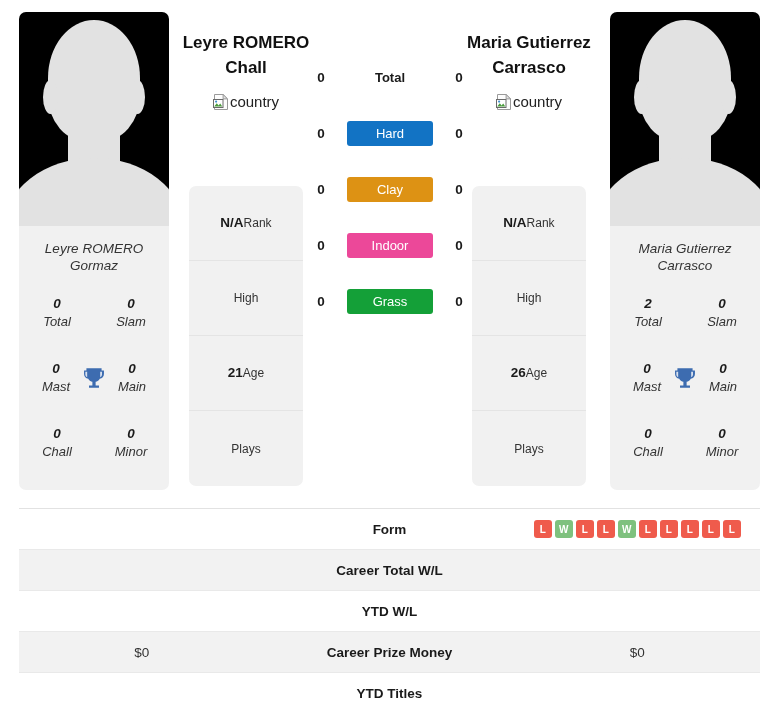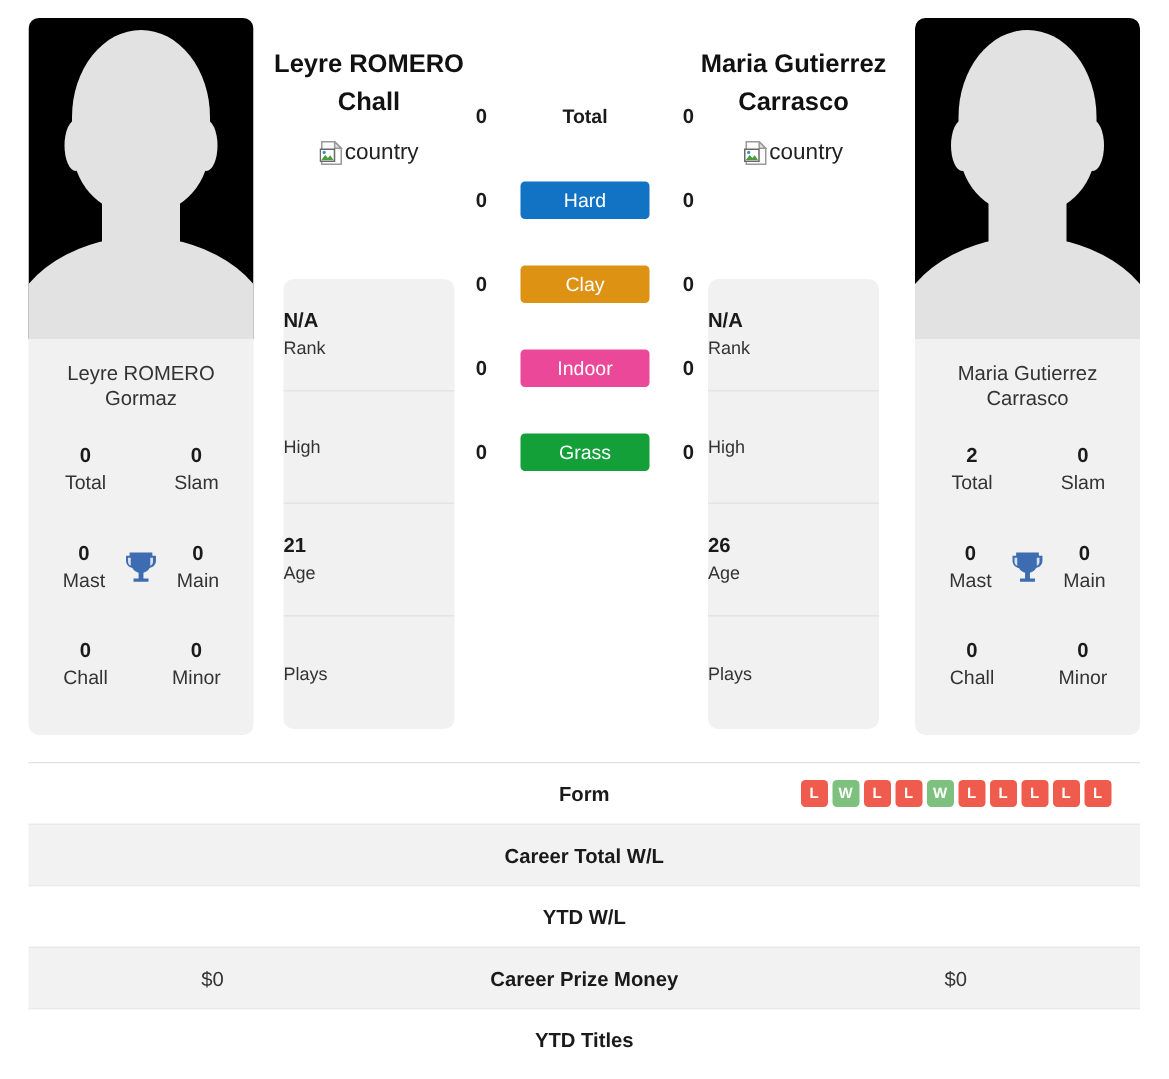--- a/index.html
+++ b/index.html
@@ -24,20 +24,21 @@
   .photo-card {
     position: absolute;
     top: 12px;
     width: 150px;
     height: 478px;
     background: #f1f1f1;
     border-radius: 7px;
     overflow: hidden;
     display: flex;
     flex-direction: column;
+    font-style: italic;
   }
   .photo-card.left  { left: 19px; }
   .photo-card.right { left: 610px; }
 
   .avatar {
     width: 100%;
     height: 214px;
     background: #000000;
     position: relative;
     overflow: hidden;
@@ -137,22 +138,22 @@
     width: 114px;
     background: #f1f1f1;
     border-radius: 7px;
     overflow: hidden;
   }
   .info-card.left  { left: 189px; }
   .info-card.right { left: 472px; }
   .info-cell {
     height: 75px;
     display: flex;
-    flex-direction: column;
-    align-items: flex-start;
+    flex-direction: row;
+    align-items: center;
     justify-content: center;
     border-bottom: 1px solid #e4e4e4;
   }
   .info-cell:last-child { border-bottom: none; }
   .info-val {
     font-size: 13.5px;
     font-weight: bold;
     color: #1a1a1a;
     line-height: 18px;
   }

